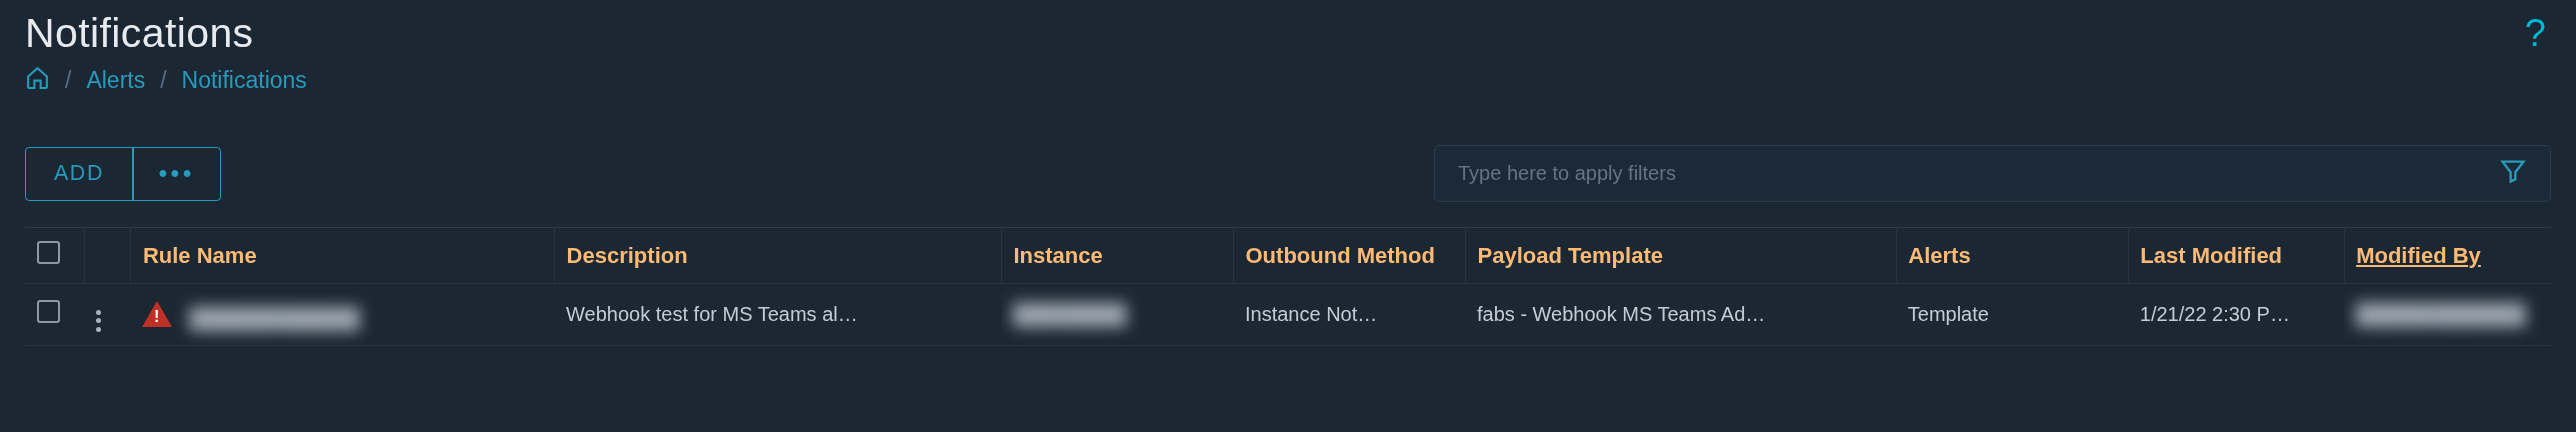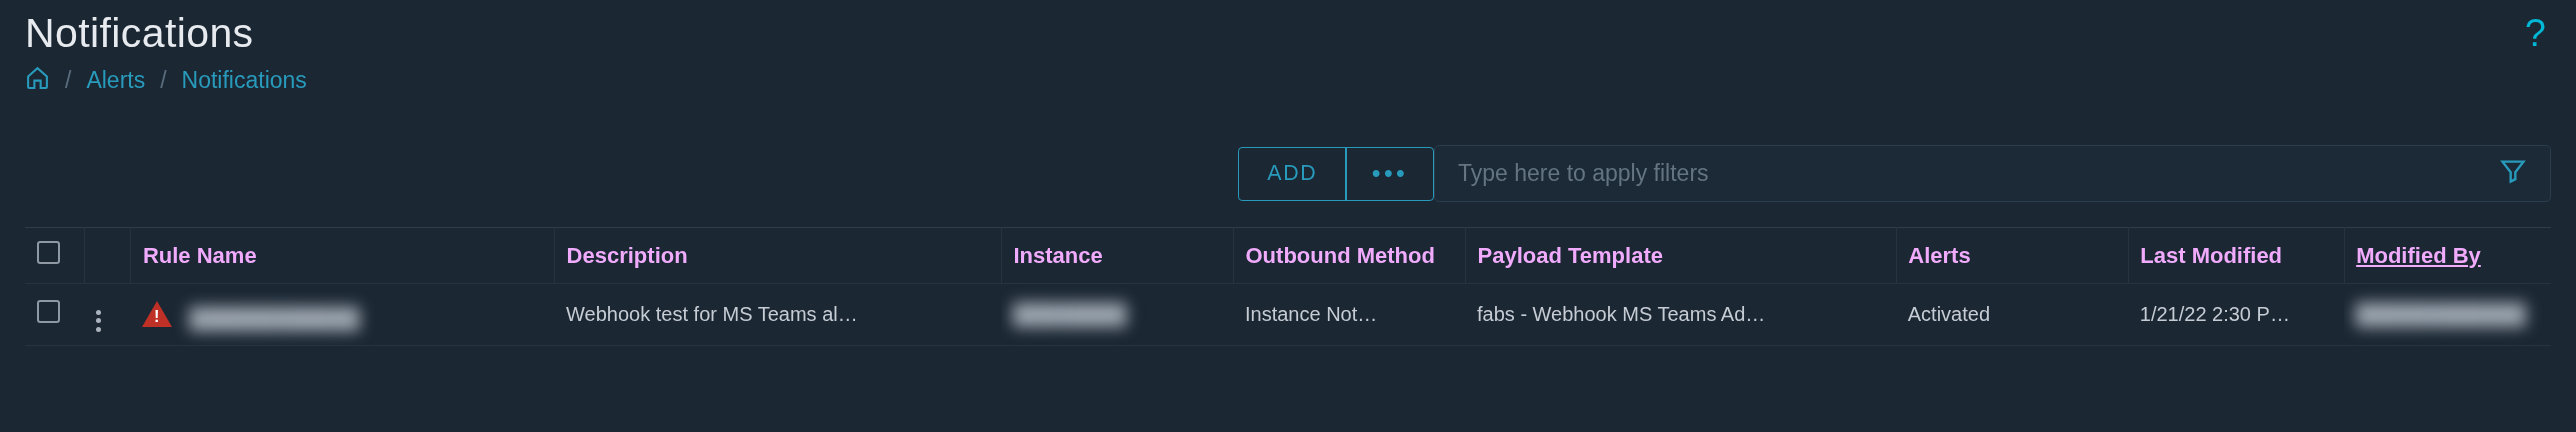--- a/index.html
+++ b/index.html
@@ -13,51 +13,51 @@
       font-size: 23px;
     }
     .header-row { display: flex; align-items: center; justify-content: space-between; }
     h1.page-title { font-weight: 400; font-size: 41px; color: #e7eaee; letter-spacing: 0.4px; }
     .help-link { color: #00b7d6; font-size: 38px; padding-right: 5px; cursor: pointer; }
     .breadcrumb { display: flex; align-items: center; gap: 15px; margin-top: 8.2px; color: #4aa6c2; font-size: 23px; }
     .breadcrumb a { color: #289bbc; text-decoration: none; }
     .breadcrumb .sep { color: #5a6e80; }
     .breadcrumb svg { width: 25px; height: 25px; fill: none; stroke: #289bbc; stroke-width: 2; }
 
-    .toolbar-row { display: flex; align-items: center; justify-content: flex-end; margin-top: 49px; }
+    .toolbar-row { display: flex; align-items: center; justify-content: space-between; margin-top: 49px; }
     .btn-group { display: inline-flex; border: 1.6px solid #289bbc; border-radius: 4.1px; overflow: hidden; }
     .btn-group button {
       background: transparent; color: #289bbc; border: none; cursor: pointer;
       font-size: 21.4px; letter-spacing: 1.6px; padding: 11.5px 28px;
     }
     .btn-group .divider { width: 1.6px; background: #289bbc; }
     .btn-group .more-dots { padding: 11.5px 25px; font-size: 25px; letter-spacing: 3.3px; }
 
     .filter-box {
       flex: 0 0 1117px; height: 57px; border: 1.6px solid #2a3d4d; border-radius: 5px;
       background: #1b2a36; display: flex; align-items: center; padding: 0 23px;
     }
     .filter-box input {
       flex: 1; background: transparent; border: none; outline: none;
-      color: #fef9c3; font-size: 23px;
+      color: #fef9c3; font-size: 20px;
     }
     .filter-box input::placeholder { color: #647482; }
     .filter-box .funnel { margin-left: auto; }
     .filter-box svg { width: 28px; height: 28px; stroke: #289bbc; fill: none; stroke-width: 2; }
 
     table.grid {
       width: 100%; margin-top: 25px; border-collapse: collapse;
       border-top: 1.6px solid #2e3d4b; border-bottom: 1.6px solid #2e3d4b;
     }
     .grid th, .grid td {
       text-align: left; padding: 13px 11.5px 13px 11.5px;
       border-bottom: 0.8px solid #263441; vertical-align: middle;
       overflow: hidden; text-overflow: ellipsis; white-space: nowrap;
     }
-    .grid th { color: #f0abfc; font-weight: 600; font-size: 22px; }
+    .grid th { color: #fdba74; font-weight: 600; font-size: 22px; }
     .grid th + th { border-left: 0.8px solid #263441; }
     .grid td { color: #c6ccd4; font-size: 20px; }
     .col-check { width: 59px; text-align: center; }
     .col-menu  { width: 46px; text-align: center; }
     .col-name  { width: 420px; }
     .col-desc  { width: 443px; }
     .col-inst  { width: 230px; }
     .col-out   { width: 230px; margin-left: 18px; }
     .col-pay   { width: 427px; }
     .col-stat  { width: 230px; }
@@ -145,19 +145,19 @@
         </span>
       </td>
       <td class="col-name">
         <span class="alert-tri"></span>
         <span class="blur">████████████</span>
       </td>
       <td class="col-desc">Webhook test for MS Teams al…</td>
       <td class="col-inst"><span class="blur">████████</span></td>
       <td class="col-out">Instance Not…</td>
       <td class="col-pay">fabs - Webhook MS Teams Ad…</td>
-      <td class="col-stat">Activated</td>
+      <td class="col-stat">Template</td>
       <td class="col-mod">1/21/22 2:30 P…</td>
       <td class="col-by"><span class="blur">████████████</span></td>
     </tr>
   </tbody>
 </table>
 
 
 </body></html>

